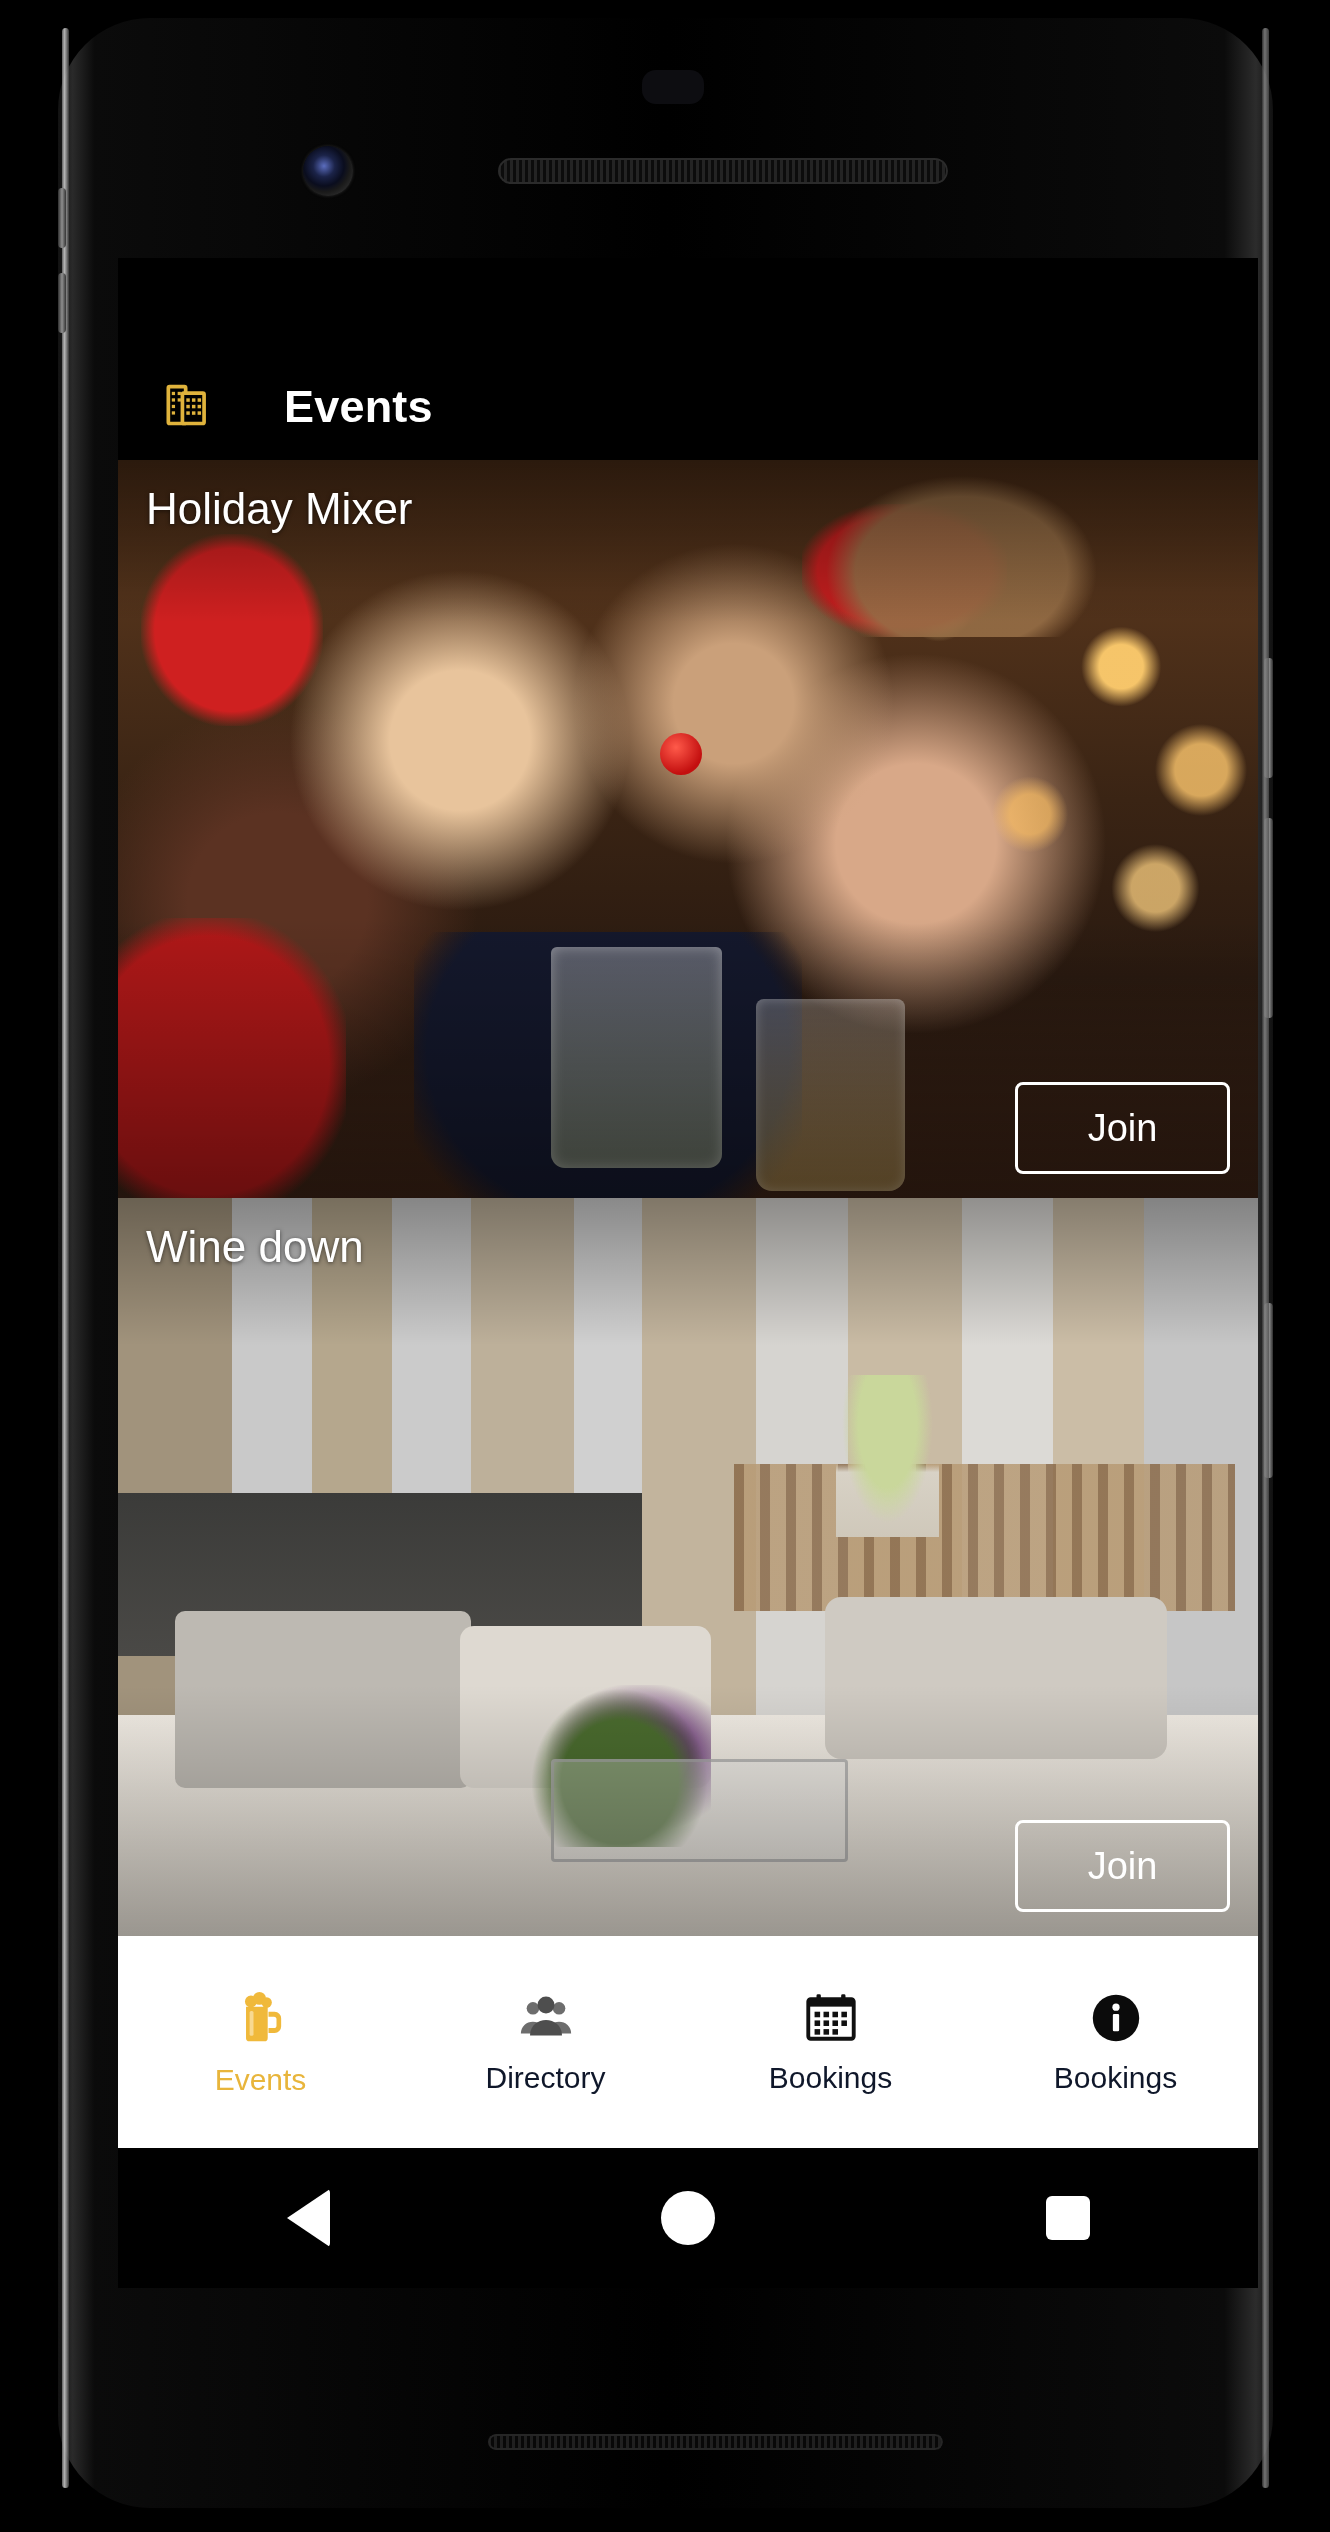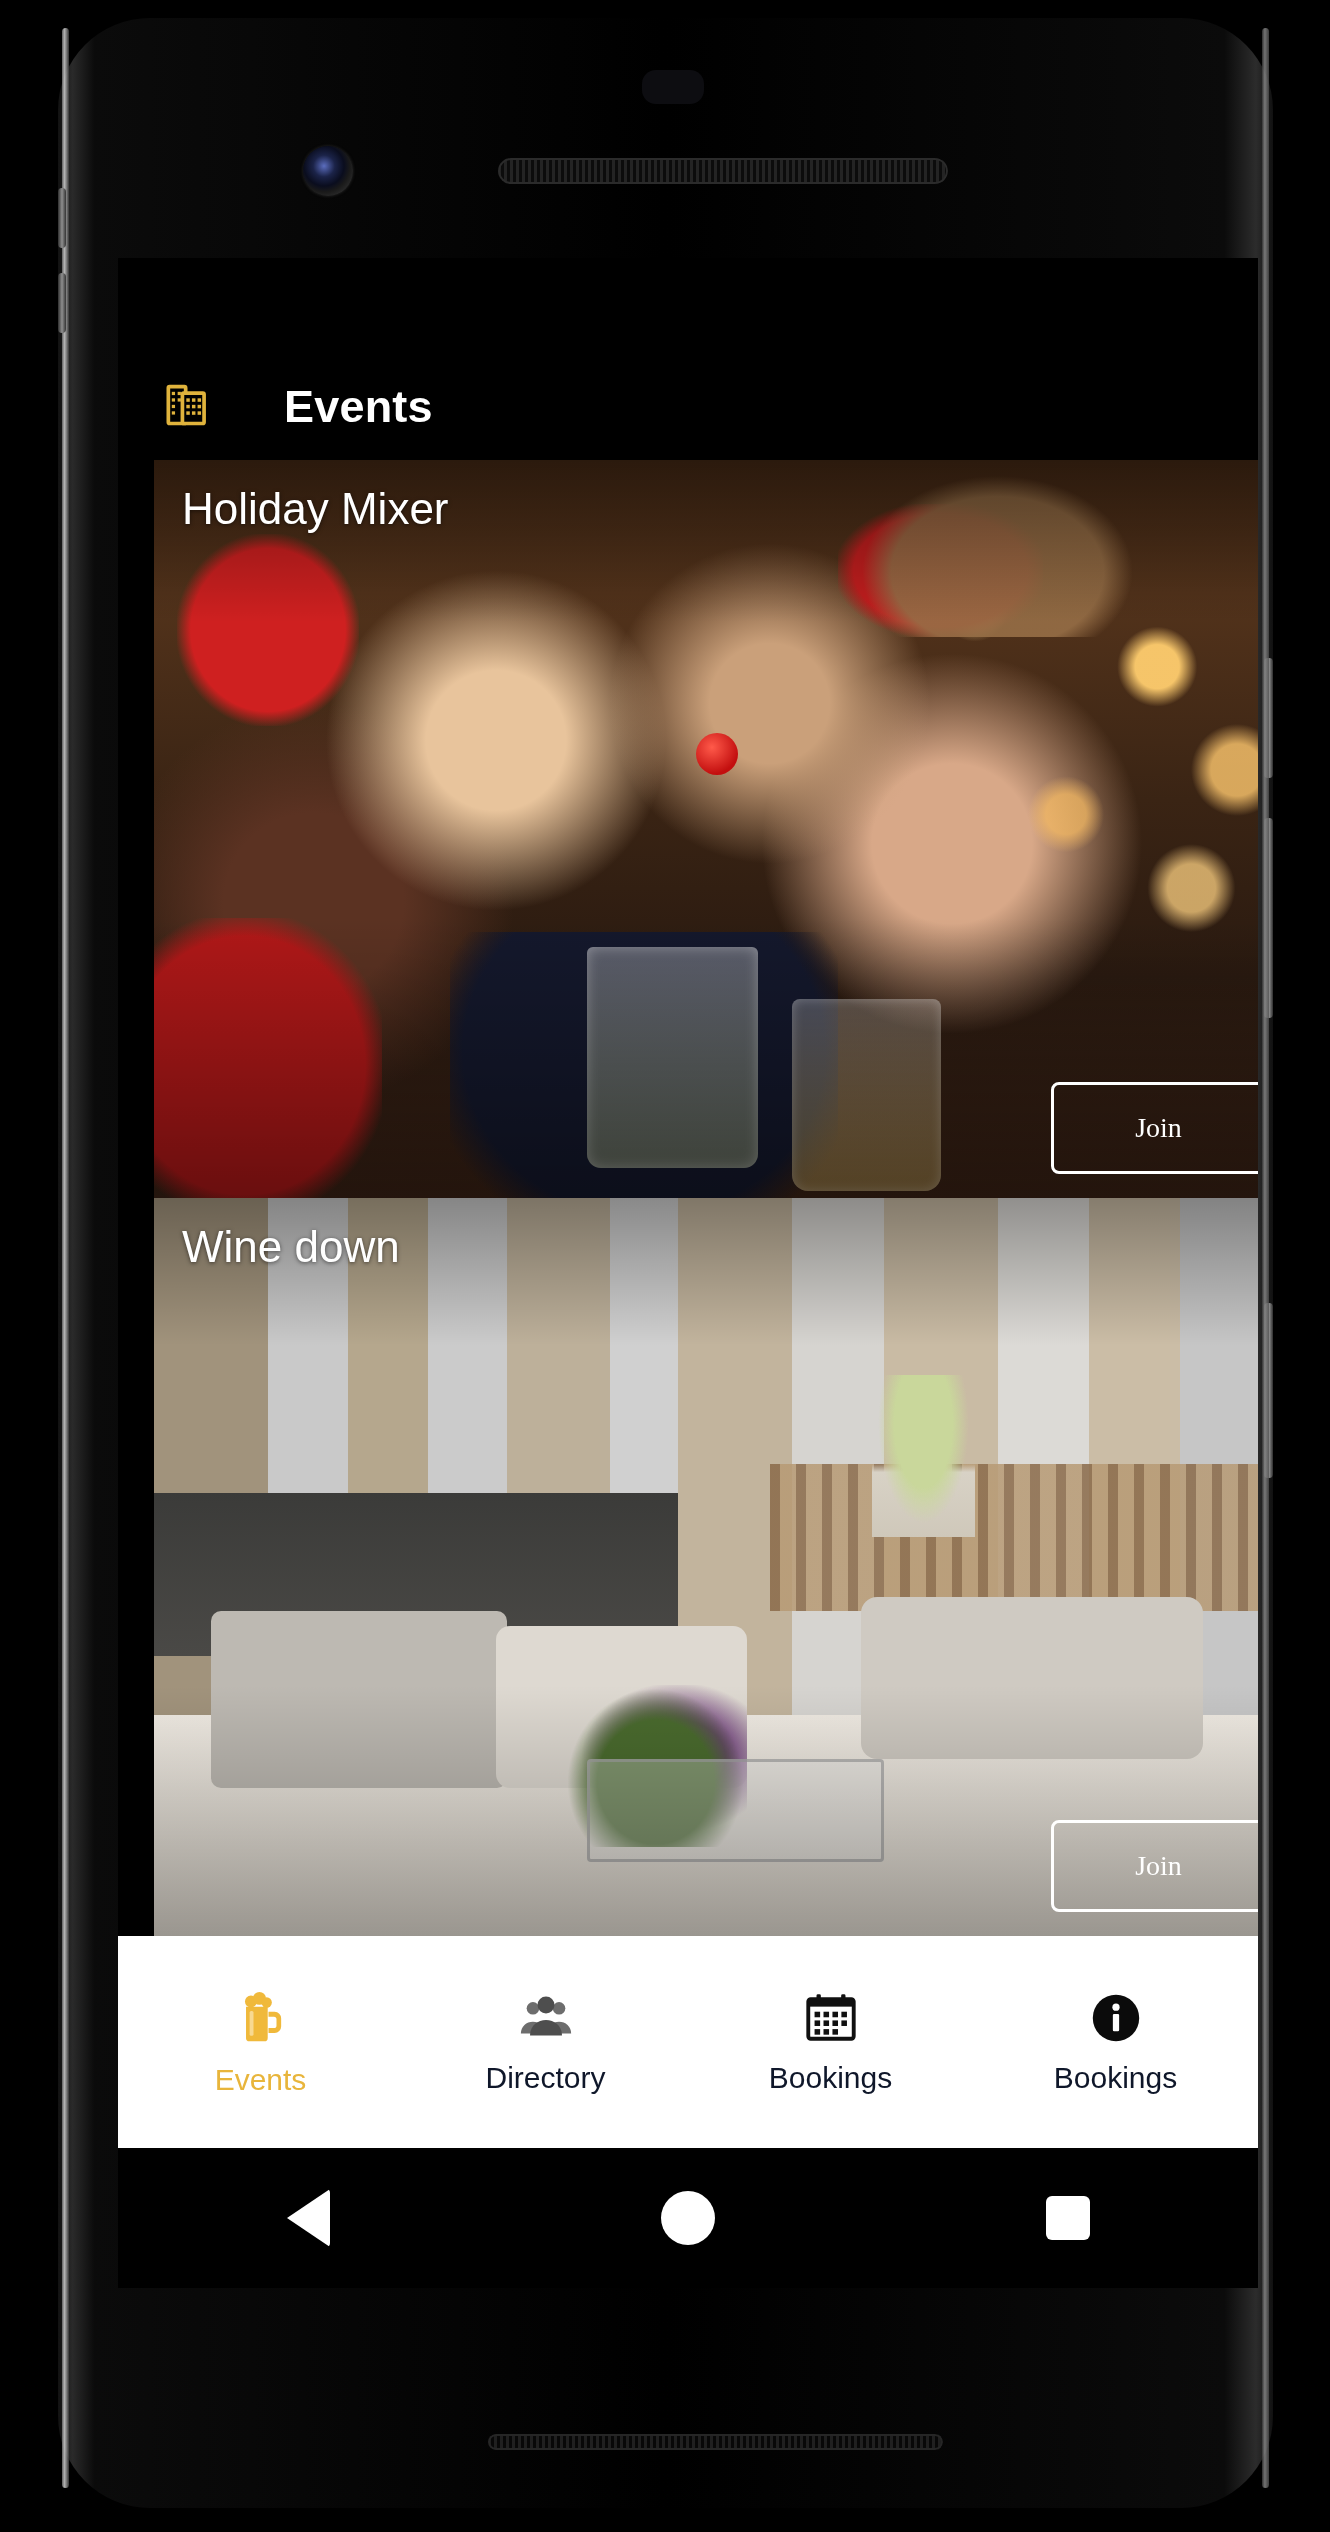--- a/index.html
+++ b/index.html
@@ -75,31 +75,31 @@
 
   
   .appbar{ position:absolute; left:0; top:96px; width:100%; height:106px;
      display:flex; align-items:center; background:#000; }
   .appbar .brand-icon{ margin-left:46px; width:52px; height:52px; }
   .appbar .title{ margin-left:68px; color:#fff; font-size:45px; font-weight:700;
      letter-spacing:.2px; }
 
   
   .cards{ position:absolute; left:0; top:202px; width:100%; bottom:212px; overflow:hidden; }
-  .card{ position:relative; width:100%; height:50%; overflow:hidden;margin-left:36px; }
+  .card{ position:relative; width:100%; height:50%; overflow:hidden; }
   .card .bg{ position:absolute; inset:0; }
   .card .ctitle{ position:absolute; left:28px; top:24px; color:#fff;
      font-size:44px; font-weight:400; text-shadow:0 1px 4px rgba(0,0,0,.55); }
   .card .meta{ position:absolute; left:28px; bottom:24px; color:#fff;
      font-size:33px; line-height:1.28; text-shadow:0 1px 4px rgba(0,0,0,.6); }
   .card .join{ position:absolute; right:28px; bottom:24px;
      width:215px; height:92px; border:3px solid #fff; border-radius:8px;
-     background:transparent; color:#fff; font-size:28px;
+     background:transparent; color:#fff; font-size:38px;
      display:flex; align-items:center; justify-content:center;
-     font-family:Liberation Serif, serif; cursor:pointer; }
+     font-family:Liberation Sans, sans-serif; cursor:pointer; }
 
   
   .photo1{
     background:
       radial-gradient(circle at 88% 28%, rgba(255,205,110,.95) 0 22px, rgba(255,195,90,0) 40px),
       radial-gradient(circle at 95% 42%, rgba(255,200,110,.8) 0 26px, rgba(255,190,80,0) 46px),
       radial-gradient(circle at 80% 48%, rgba(250,190,100,.7) 0 20px, rgba(250,190,100,0) 38px),
       radial-gradient(circle at 91% 58%, rgba(255,210,130,.75) 0 24px, rgba(255,210,130,0) 44px),
       radial-gradient(circle at 72% 20%, rgba(255,215,140,.55) 0 18px, rgba(255,215,140,0) 34px),
       radial-gradient(circle at 54% 33%, #caa07a 0 60px, rgba(202,160,122,0) 160px),

